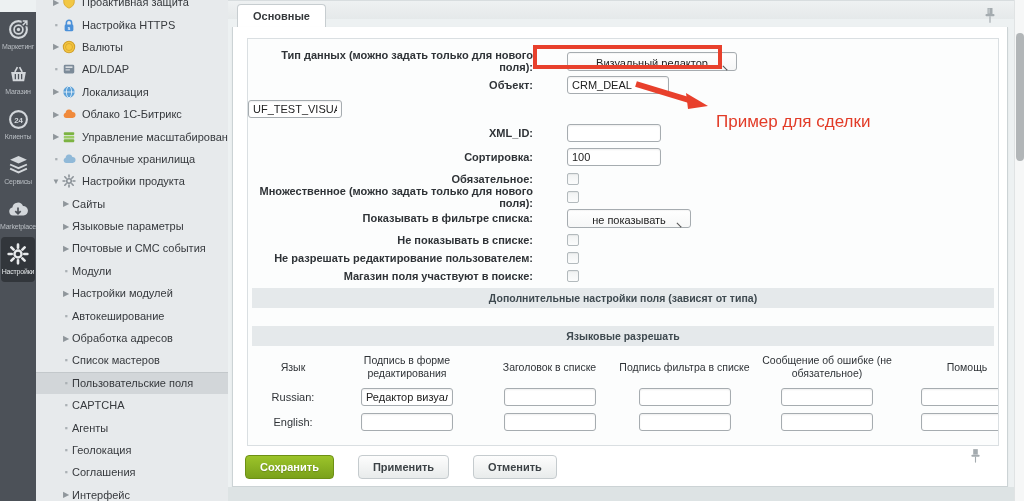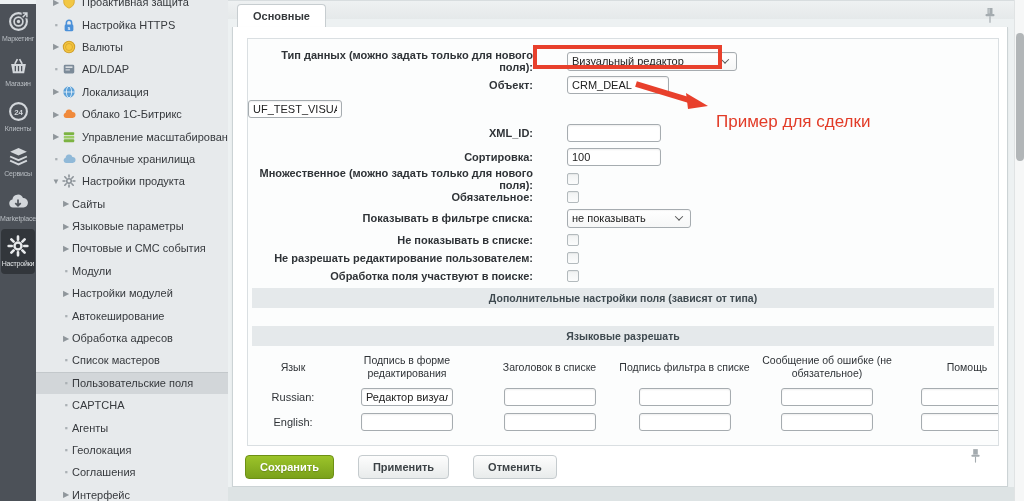--- a/index.html
+++ b/index.html
@@ -1,20 +1,20 @@
 <!DOCTYPE html>
 <html><head>
 <meta charset="utf-8">
 <style>
   * { margin:0; padding:0; box-sizing:border-box; }
   html,body { width:1024px; height:501px; overflow:hidden;
     font-family:"Liberation Sans", sans-serif; background:#edf1f2; }
 
   
-  .rail { position:absolute; left:0; top:4px; bottom:0; width:36px; background:#4c5158; z-index:5; }
+  .rail { position:absolute; left:0; top:12px; bottom:0; width:36px; background:#4c5158; z-index:5; }
   .rail-item { display:flex; flex-direction:column; align-items:center; padding:6px 0 7px; cursor:pointer; }
   .rail-item .ric { width:22px; height:22px; display:flex; align-items:center; justify-content:center; }
   .rail-item .rlb { font-size:7px; color:#b9bec3; margin-top:3px; letter-spacing:-0.2px; white-space:nowrap; }
   .rail-item.active { background:#32363b; border-radius:4px; margin:0 1px; }
   .rail-item.active .rlb { color:#e3e6e8; }
 
   
   .sidebar { position:absolute; left:36px; top:0; bottom:0; width:192px; background:#e7eaec; overflow:hidden; }
   .side-list { position:absolute; top:-9px; left:0; right:0; }
   .side-item { height:22.4px; display:flex; align-items:center; font-size:11px; color:#36393d; cursor:pointer; padding-left:14px; white-space:nowrap; }
@@ -40,21 +40,21 @@
   .frow { display:flex; align-items:center;gap:29px; }
   .frow .flabel { width:290px; text-align:right; padding-right:5px; font-size:11px; font-weight:bold; color:#2f3337; flex:0 0 290px; }
   .frow.r-select { height:20px; margin-bottom:5px; }
   .frow.r-text { height:18px; margin-bottom:6px; }
   .frow.r-check { height:13px; margin-bottom:5px; }
   .ftext { height:18px; border:1px solid #a6acb0; border-radius:3px; background:#fff;
     font-size:11px; color:#222; padding:0 4px; font-family:"Liberation Sans",sans-serif;
     box-shadow:inset 0 1px 2px rgba(0,0,0,.07); }
   .fselect { height:19px; border:1px solid #a6acb0; border-radius:3px; background:linear-gradient(#fff,#f6f7f7);
     font-size:11px; color:#222; display:flex; align-items:center; padding:4px 4px; cursor:pointer;
-    box-shadow:inset 0 1px 1px rgba(0,0,0,.04); }
+    box-shadow:inset 0 1px 1px rgba(0,0,0,.04);flex-direction:column; }
   .fselect .chev { width:6px; height:6px; border-right:1.4px solid #555; border-bottom:1.4px solid #555;
     transform:rotate(45deg) translate(-1px,-1px); margin-left:auto; margin-right:4px; }
   .fcheck { width:12px; height:12px; border:1px solid #b3babd; border-radius:2px;
     background:linear-gradient(#f1f3f3,#fbfcfc); cursor:pointer; box-shadow:inset 0 1px 1px rgba(0,0,0,.05); }
 
   .secbar { margin:6px 4px 0; height:20px; background:#e5e9eb; display:flex; align-items:center; justify-content:center;
     font-size:10.5px; font-weight:bold; color:#3f4a50; }
   .secbar + .secbar-gap { height:12px; }
 
   
@@ -343,44 +343,44 @@
           </div>
           <div class="frow r-text">
             <label class="flabel">XML_ID:</label>
             <input class="ftext" style="width: 94px;">
           </div>
           <div class="frow r-text">
             <label class="flabel">Сортировка:</label>
             <input class="ftext" value="100" style="width: 94px;">
           </div>
           <div class="frow r-check">
+            <label class="flabel">Обязательное:</label>
+            <span class="fcheck"></span>
+          </div>
+          <div class="frow r-check">
             <label class="flabel">Множественное (можно задать только для нового поля):</label>
-            <span class="fcheck"></span>
-          </div>
-          <div class="frow r-check">
-            <label class="flabel">Обязательное:</label>
             <span class="fcheck"></span>
           </div>
           <div class="frow r-select">
             <label class="flabel">Показывать в фильтре списка:</label>
             <div class="fselect" style="width: 124px; text-align: right;">
               <span>не показывать</span>
               <i class="chev"></i>
             </div>
           </div>
           <div class="frow r-check">
             <label class="flabel">Не показывать в списке:</label>
             <span class="fcheck"></span>
           </div>
           <div class="frow r-check">
             <label class="flabel">Не разрешать редактирование пользователем:</label>
             <span class="fcheck"></span>
           </div>
           <div class="frow r-check">
-            <label class="flabel">Обработка поля участвуют в поиске:</label>
+            <label class="flabel">Магазин поля участвуют в поиске:</label>
             <span class="fcheck"></span>
           </div>
         </div>
 
       <div class="secbar">Дополнительные настройки поля (зависят от типа)</div>
       <div class="secbar-gap"></div>
       <div class="secbar">Языковые разрешать</div>
 
       <div class="langwrap">
         <div class="lang-head" id="lang-head">

